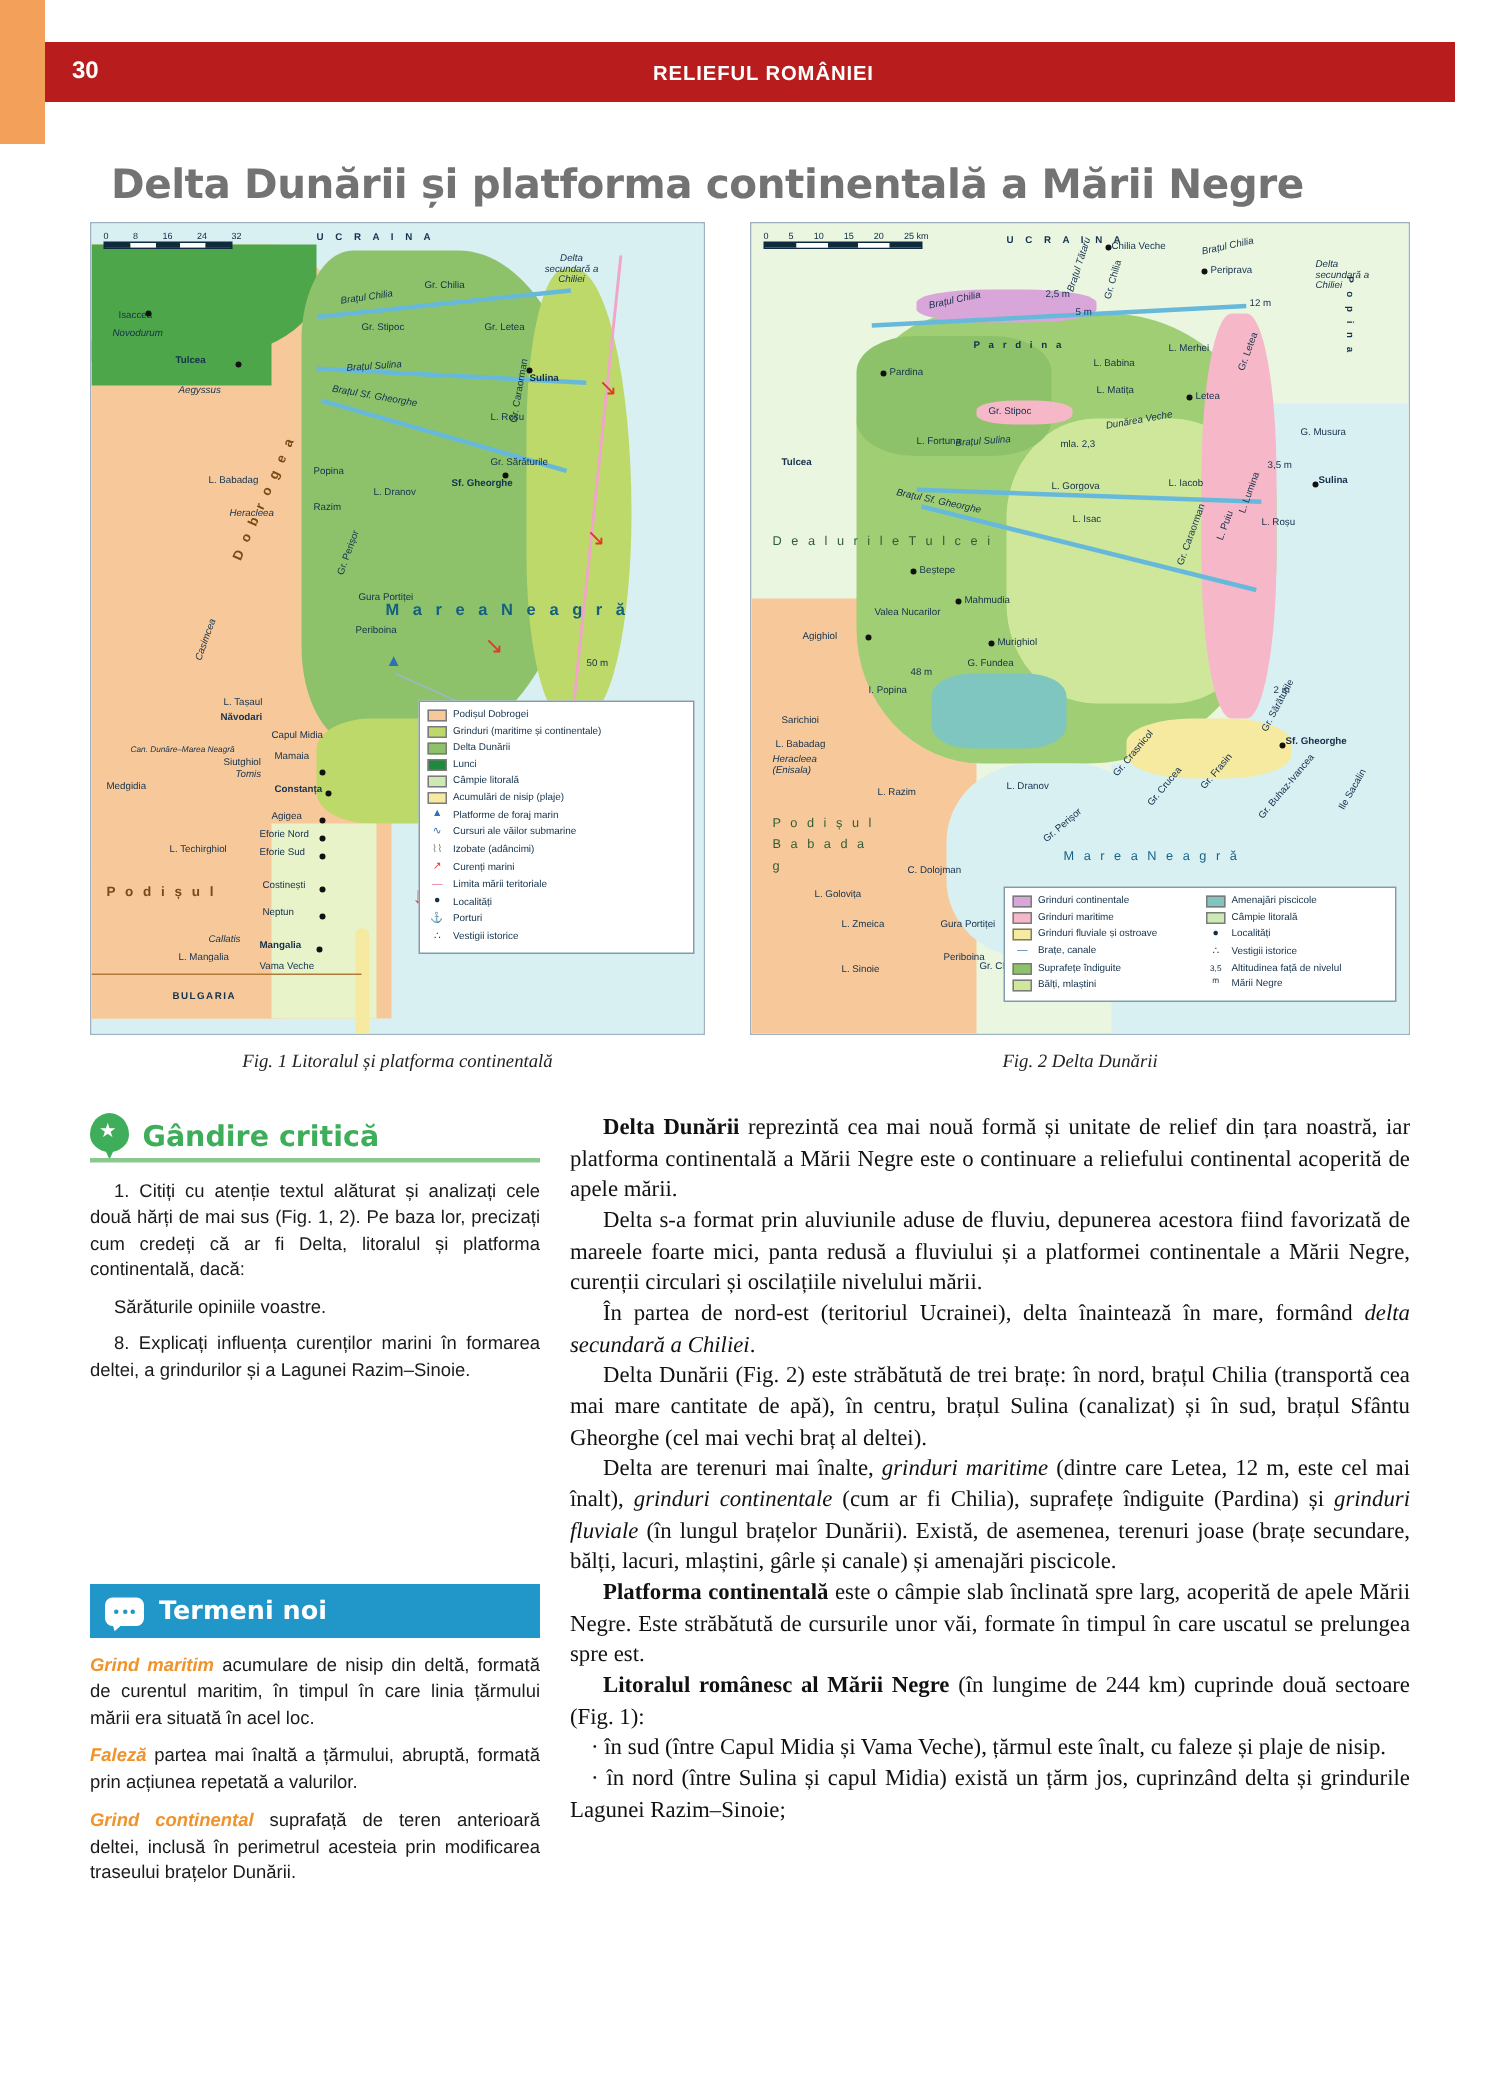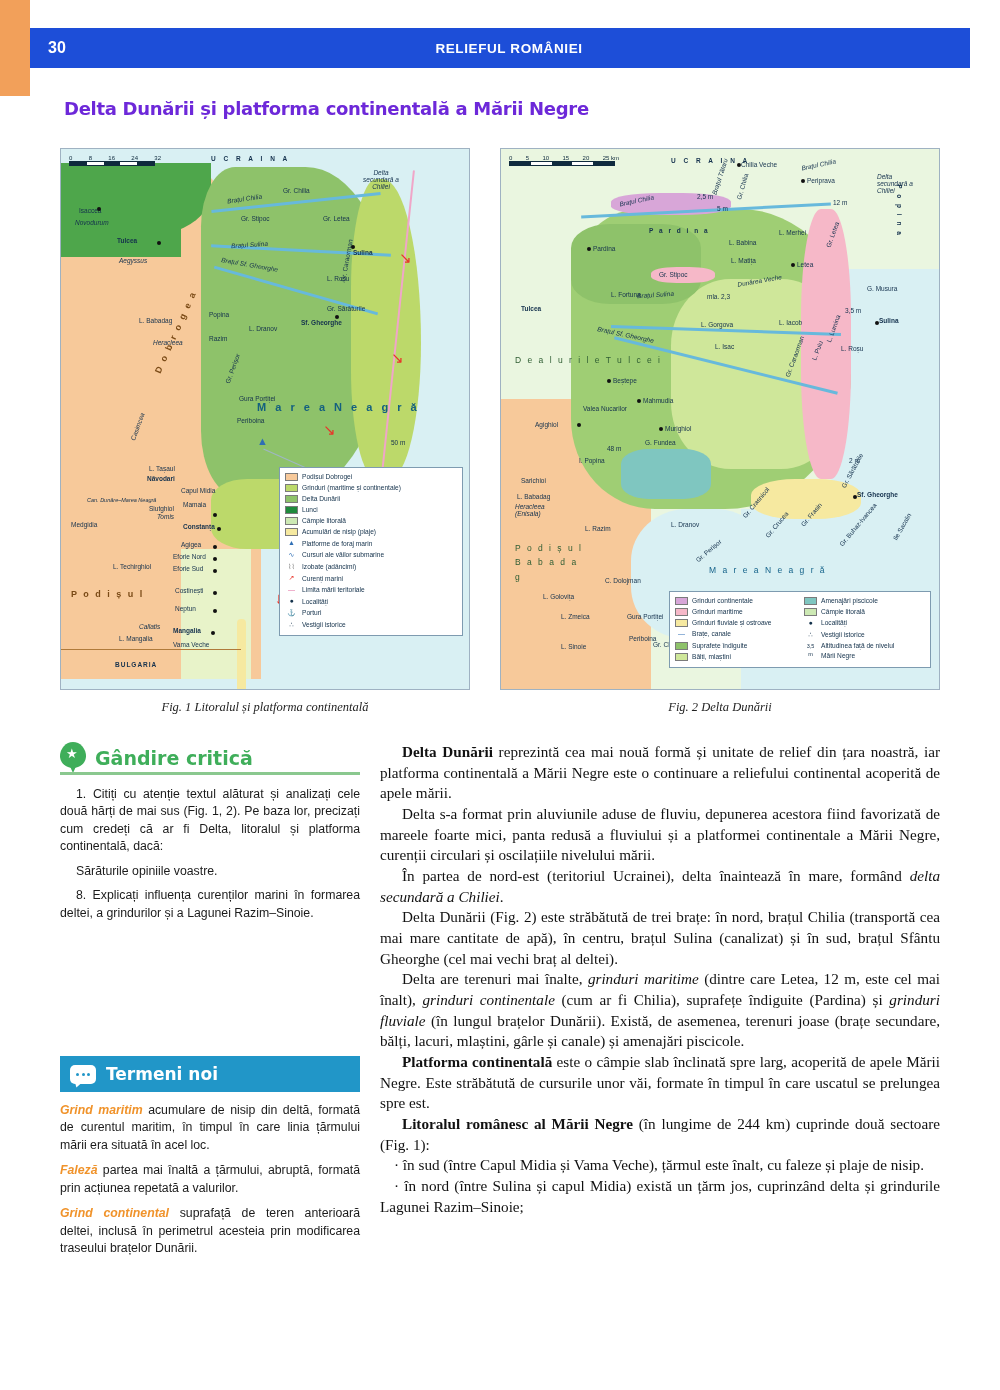--- a/index.html
+++ b/index.html
@@ -7,36 +7,36 @@
   body {
     width:1000px; height:1390px;
     font-family:"Liberation Sans", sans-serif;
     background:#ffffff;
     position:relative;
     overflow:hidden;
   }
   
   .page-header {
     position:absolute; left:30px; top:28px; width:940px; height:40px;
-    background:#1d4ed8;
+    background:#b91c1c;
     display:flex; align-items:center;
   }
   .page-header .pg-num {
     color:#ffffff; font-weight:bold; font-size:16px; margin-left:18px; width:60px;
   }
   .page-header .chap-title {
     color:#ffffff; font-weight:bold; font-size:13.5px; letter-spacing:.6px;
     flex:1; text-align:center; padding-right:60px;
   }
   .orange-edge {
     position:absolute; left:0; top:0; width:30px; height:96px; background:#f2a05a;
   }
   h1.lesson-title {
     position:absolute; left:58px; top:92px; width:900px;
-    margin:6px; font-size:18px; font-weight:bold; color:#6d28d9;
+    margin:16px; font-size:27px; font-weight:bold; color:#737373;
     font-family:"DejaVu Sans", sans-serif; letter-spacing:-0.3px;
   }
   
   .fig {
     position:absolute; border:1px solid #9fb2c2; background:#fff;
     overflow:hidden;
   }
   #fig1 { left:60px;  top:148px; width:410px; height:542px; }
   #fig2 { left:500px; top:148px; width:440px; height:542px; }
   .fig-caption {

